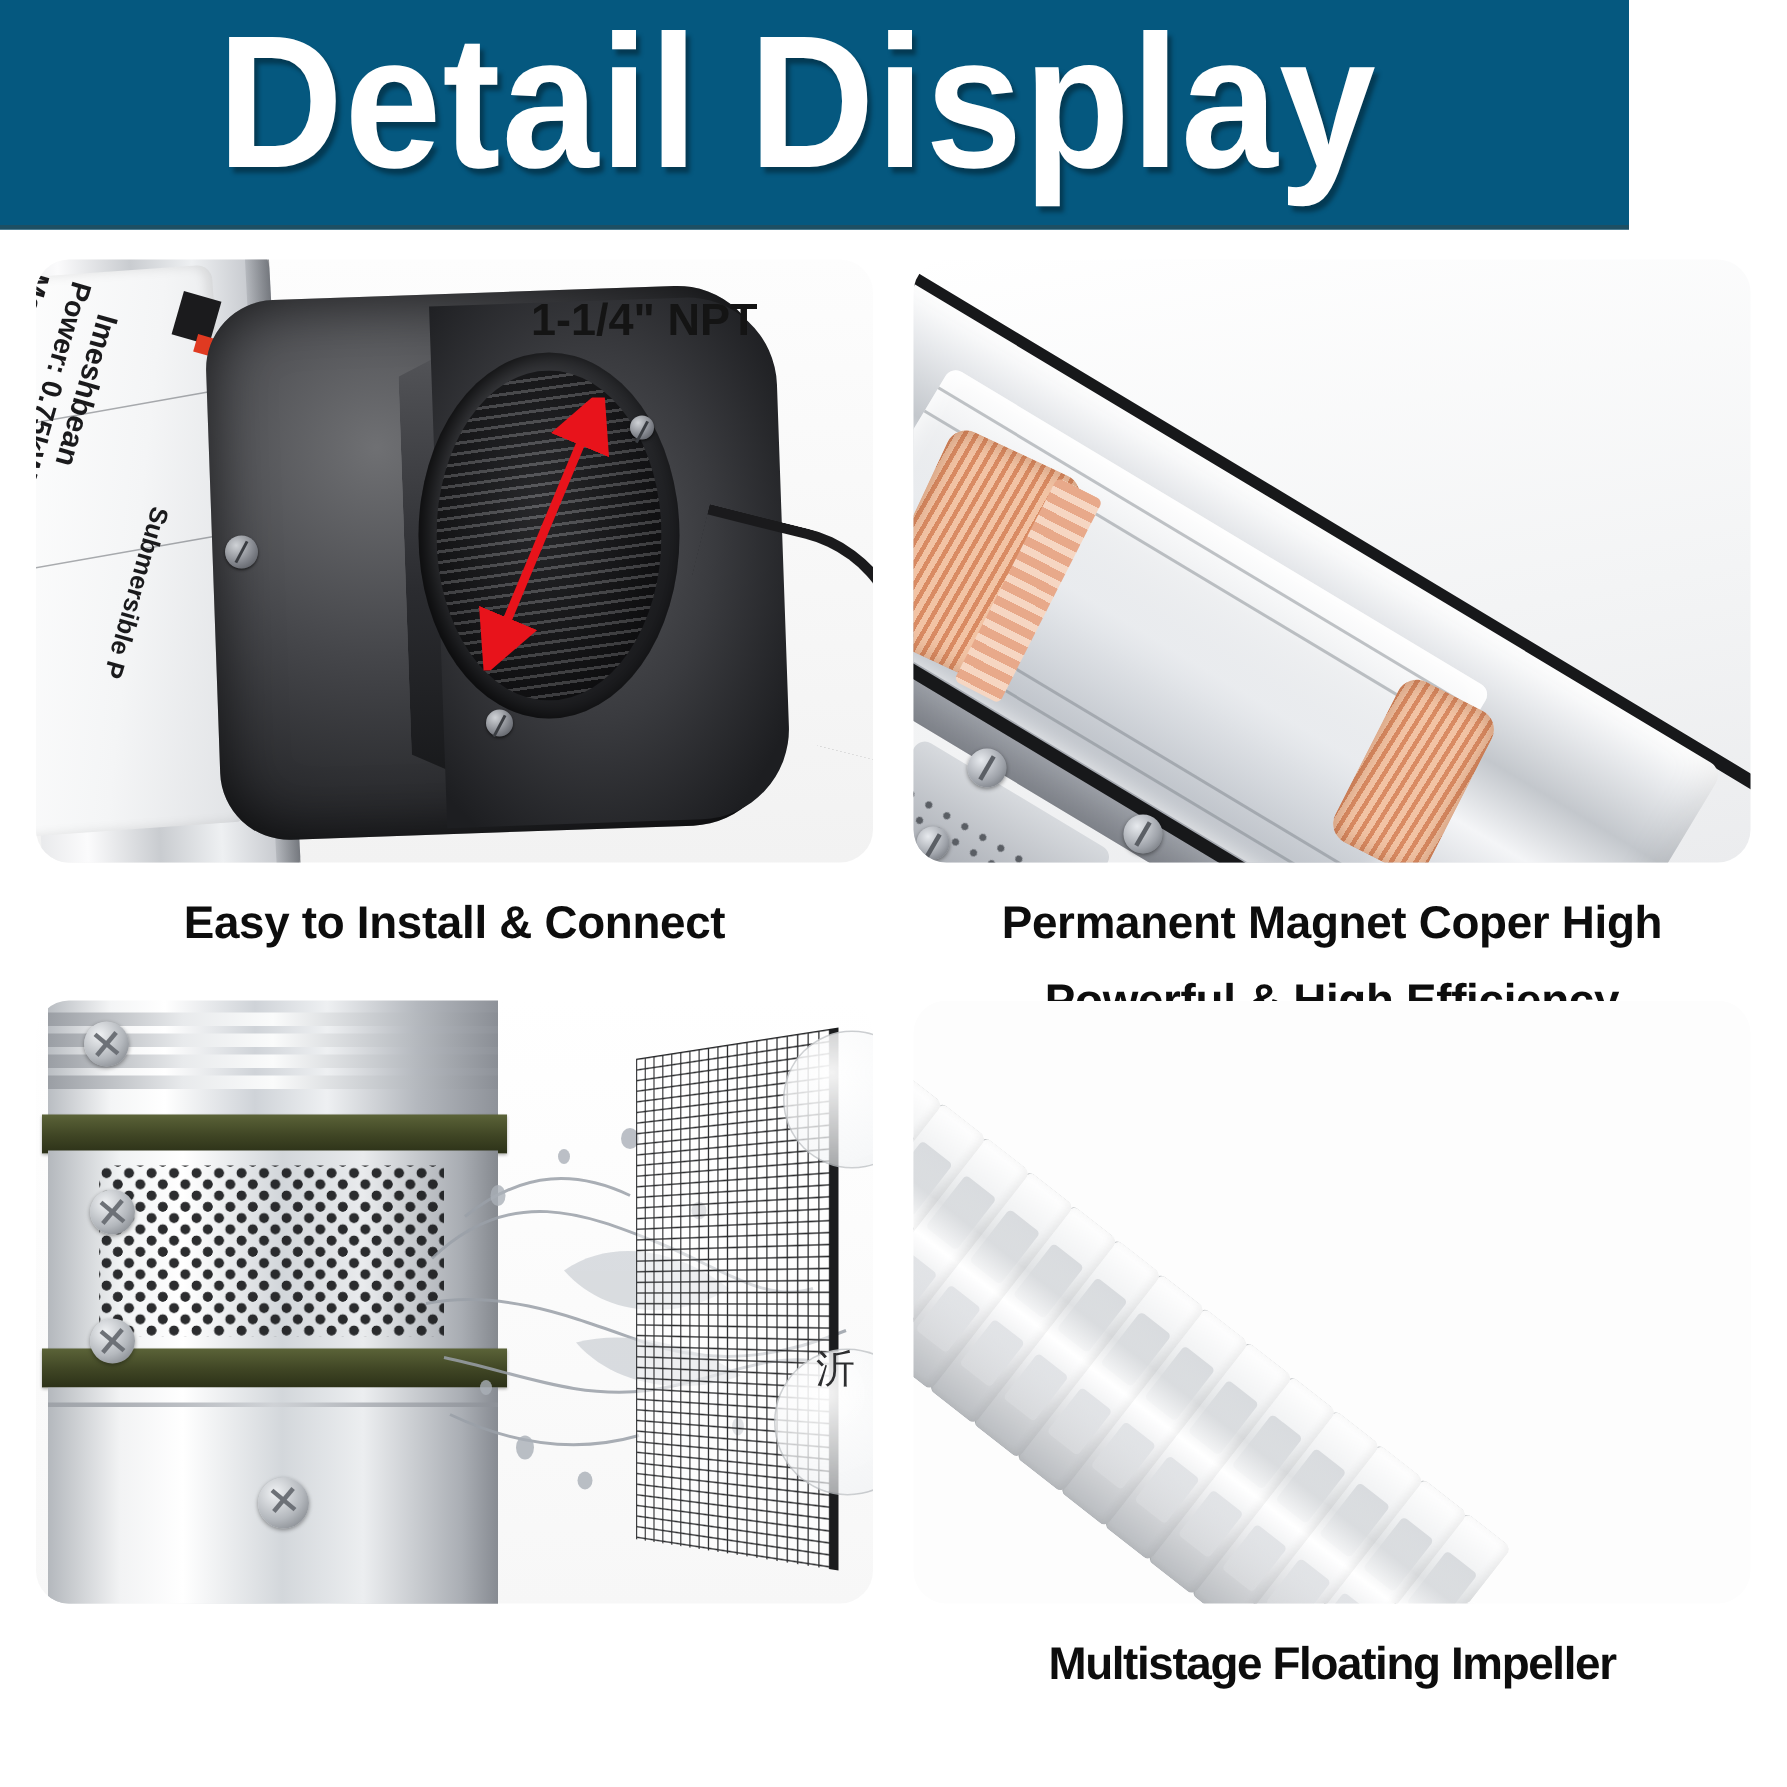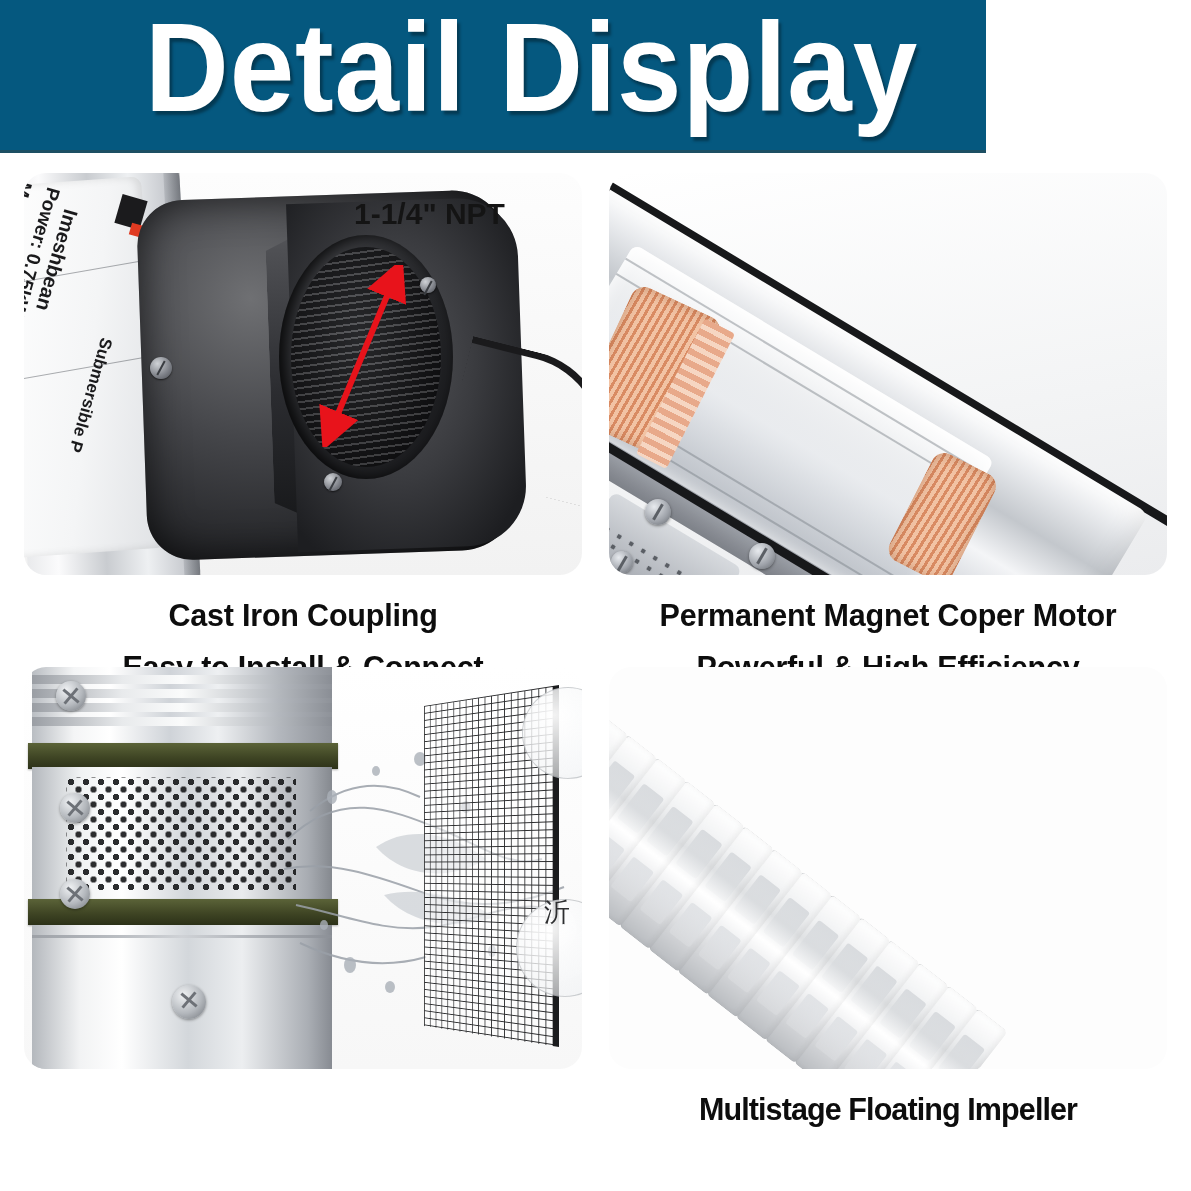--- a/index.html
+++ b/index.html
@@ -6,21 +6,21 @@
   body{
     width:1191px;height:1191px;
     background:#ffffff;
     font-family:"Liberation Sans","DejaVu Sans",sans-serif;
     overflow:hidden;
     position:relative;
   }
 
   
   .header{
-    position:absolute;left:0;top:0;width:986px;height:153px;
+    position:absolute;left:0;top:0;width:1086px;height:153px;
     background:#05587f;
     border-bottom:3px solid #1d4f63;
     box-sizing:border-box;
     overflow:hidden;
   }
   .header-title{
     position:absolute;left:145px;top:-2px;
     font-size:126px;
     font-weight:bold;
     color:#ffffff;
@@ -394,21 +394,20 @@
       </svg>
 
       <div class="screw sc-a"></div>
       <div class="screw sc-b"></div>
       <div class="screw sc-c"></div>
       <div class="cable"></div>
 
       <div class="npt">1-1/4" NPT</div>
     </div>
     <div class="captions">
-      <div class="cap">Cast Iron Coupling</div>
       <div class="cap">Easy to Install &amp; Connect</div>
     </div>
   </div>
 
   <div class="cell cell-1">
     <div class="photo p2">
       <div class="cable2 cb1"></div>
       <div class="tube">
         <div class="window">
           <div class="wline wl1"></div>
@@ -422,21 +421,21 @@
       </div>
       <div class="cable2 cb2"></div>
       <div class="endcap">
         <div class="holes"></div>
       </div>
       <div class="screw2 s2a"></div>
       <div class="screw2 s2b"></div>
       <div class="screw2 s2c"></div>
     </div>
     <div class="captions">
-      <div class="cap">Permanent Magnet Coper Motor</div>
+      <div class="cap">Permanent Magnet Coper High</div>
       <div class="cap">Powerful &amp; High Efficiency</div>
     </div>
   </div>
 
   <div class="cell cell-2">
     <div class="photo p3">
       <div class="body"></div>
       <div class="ring r1"></div>
       <div class="ring r2"></div>
       <div class="ring r3"></div>

